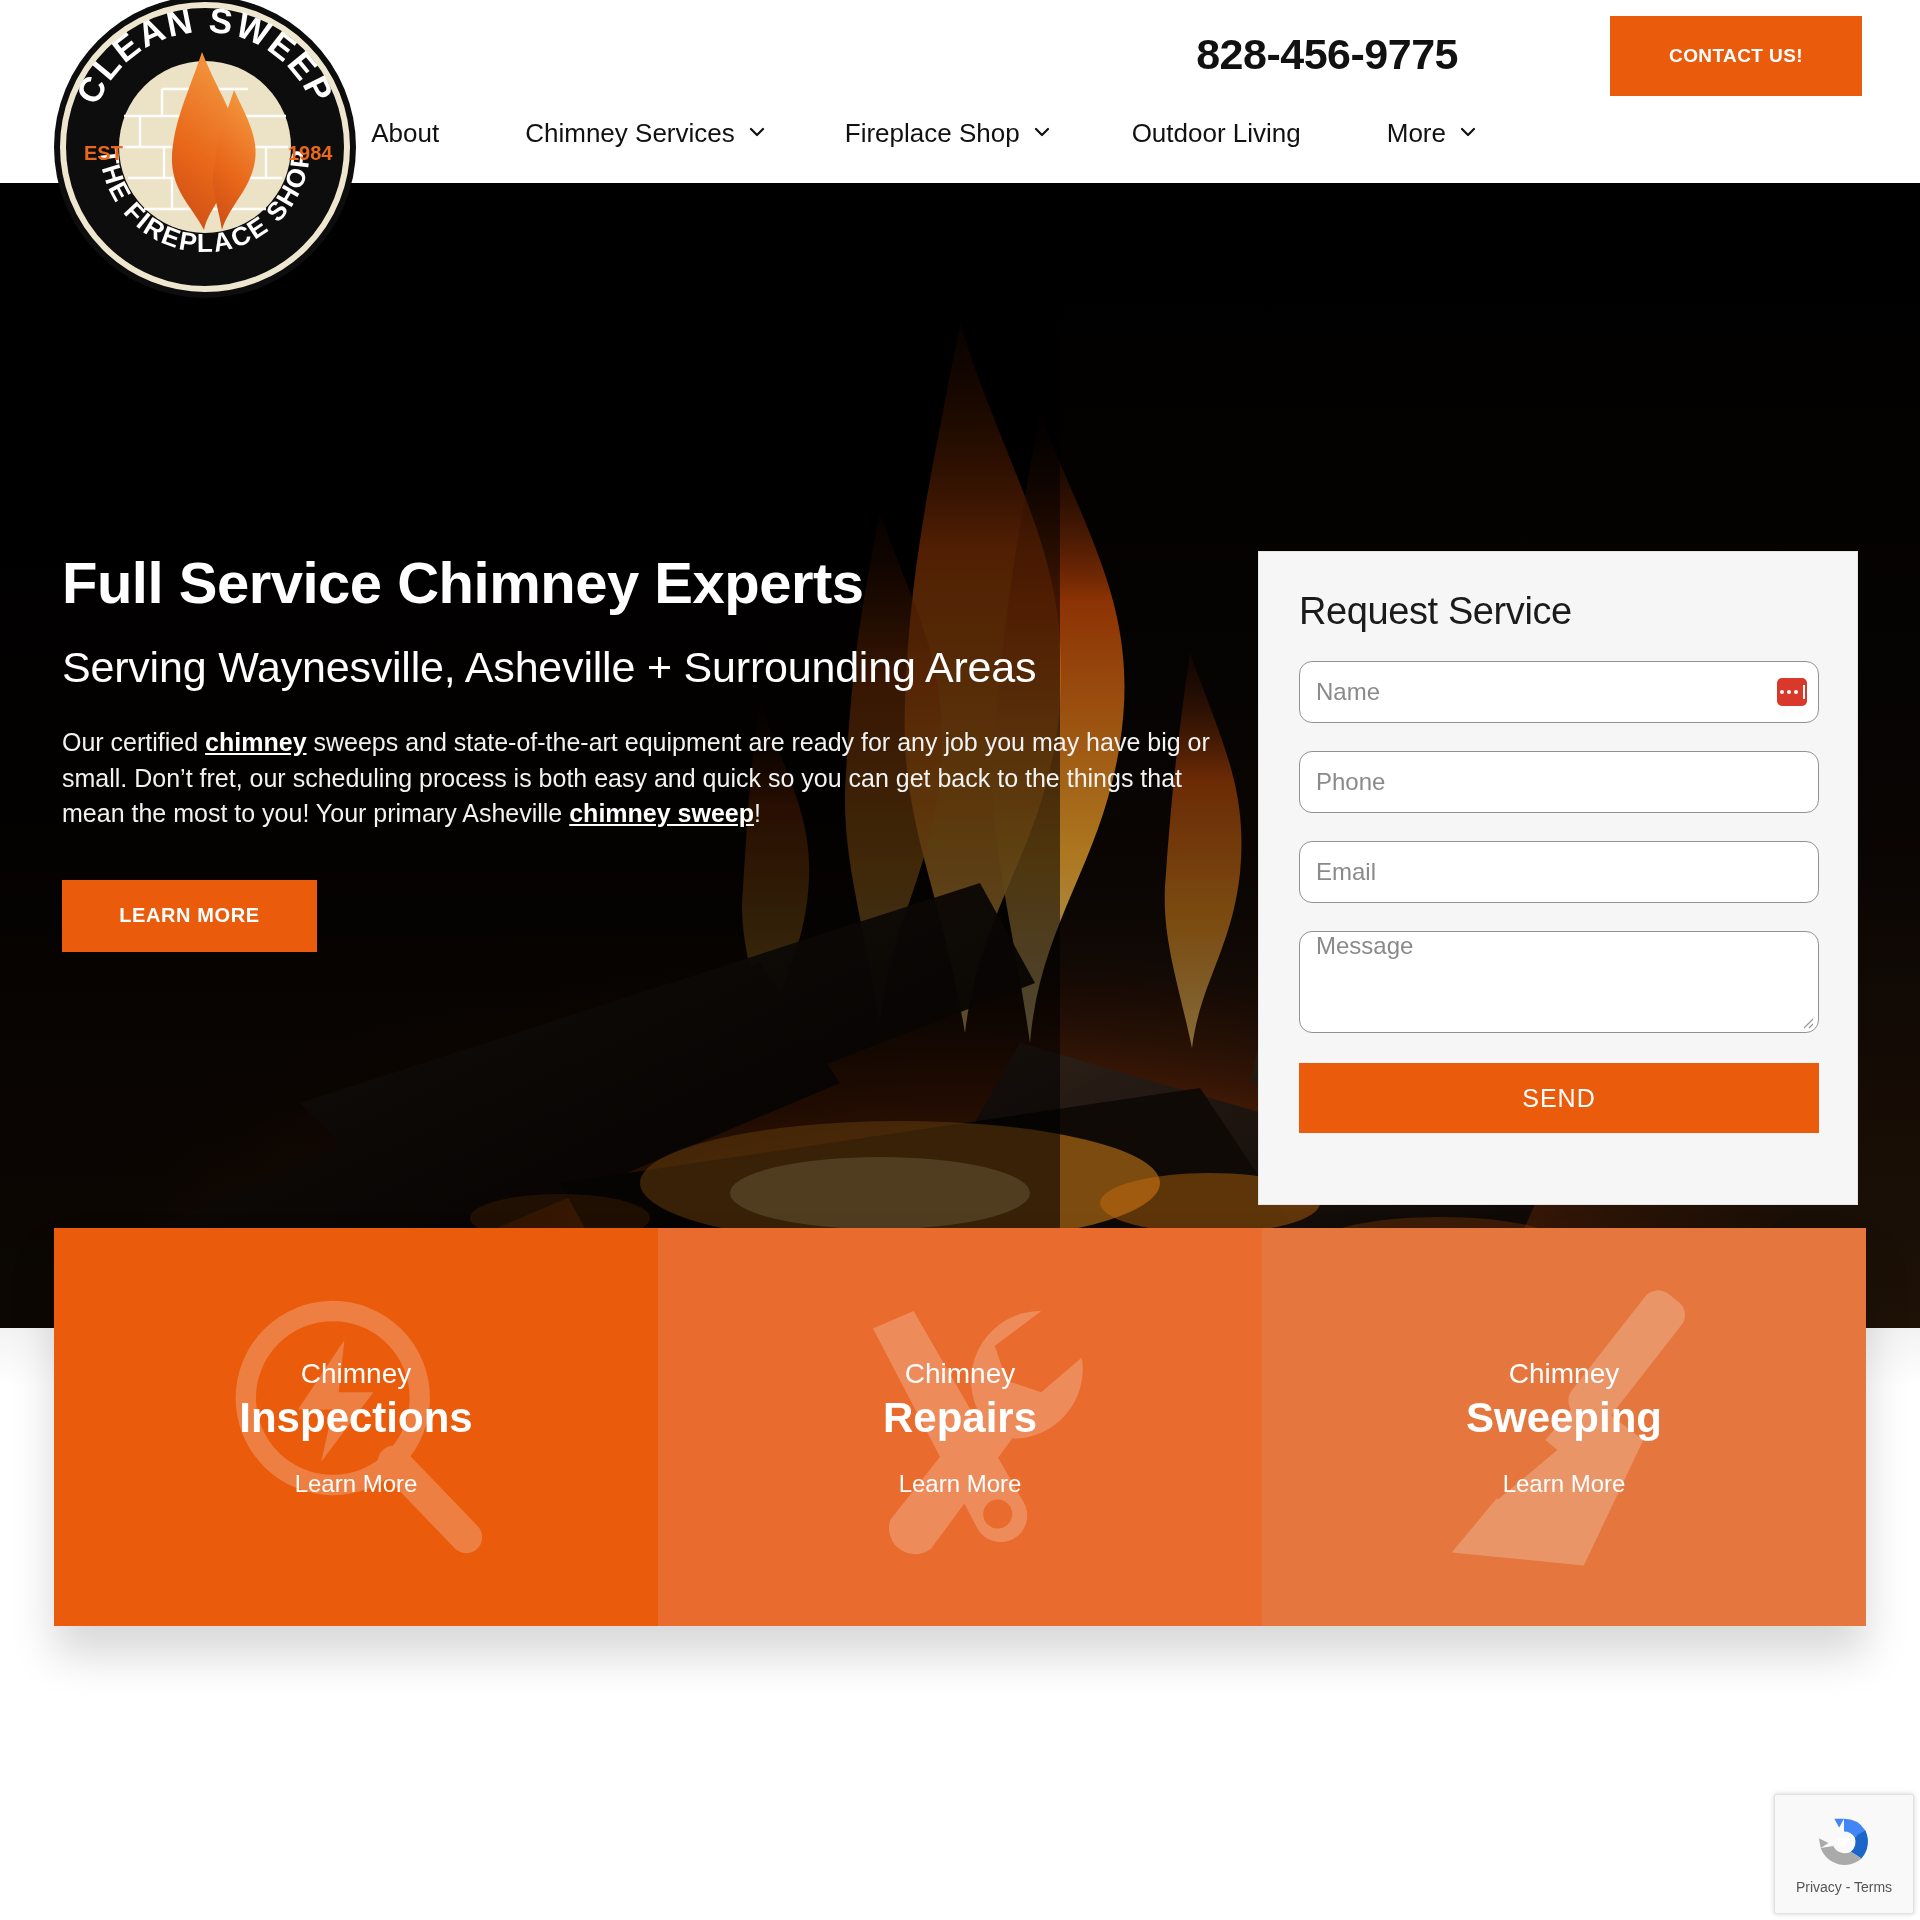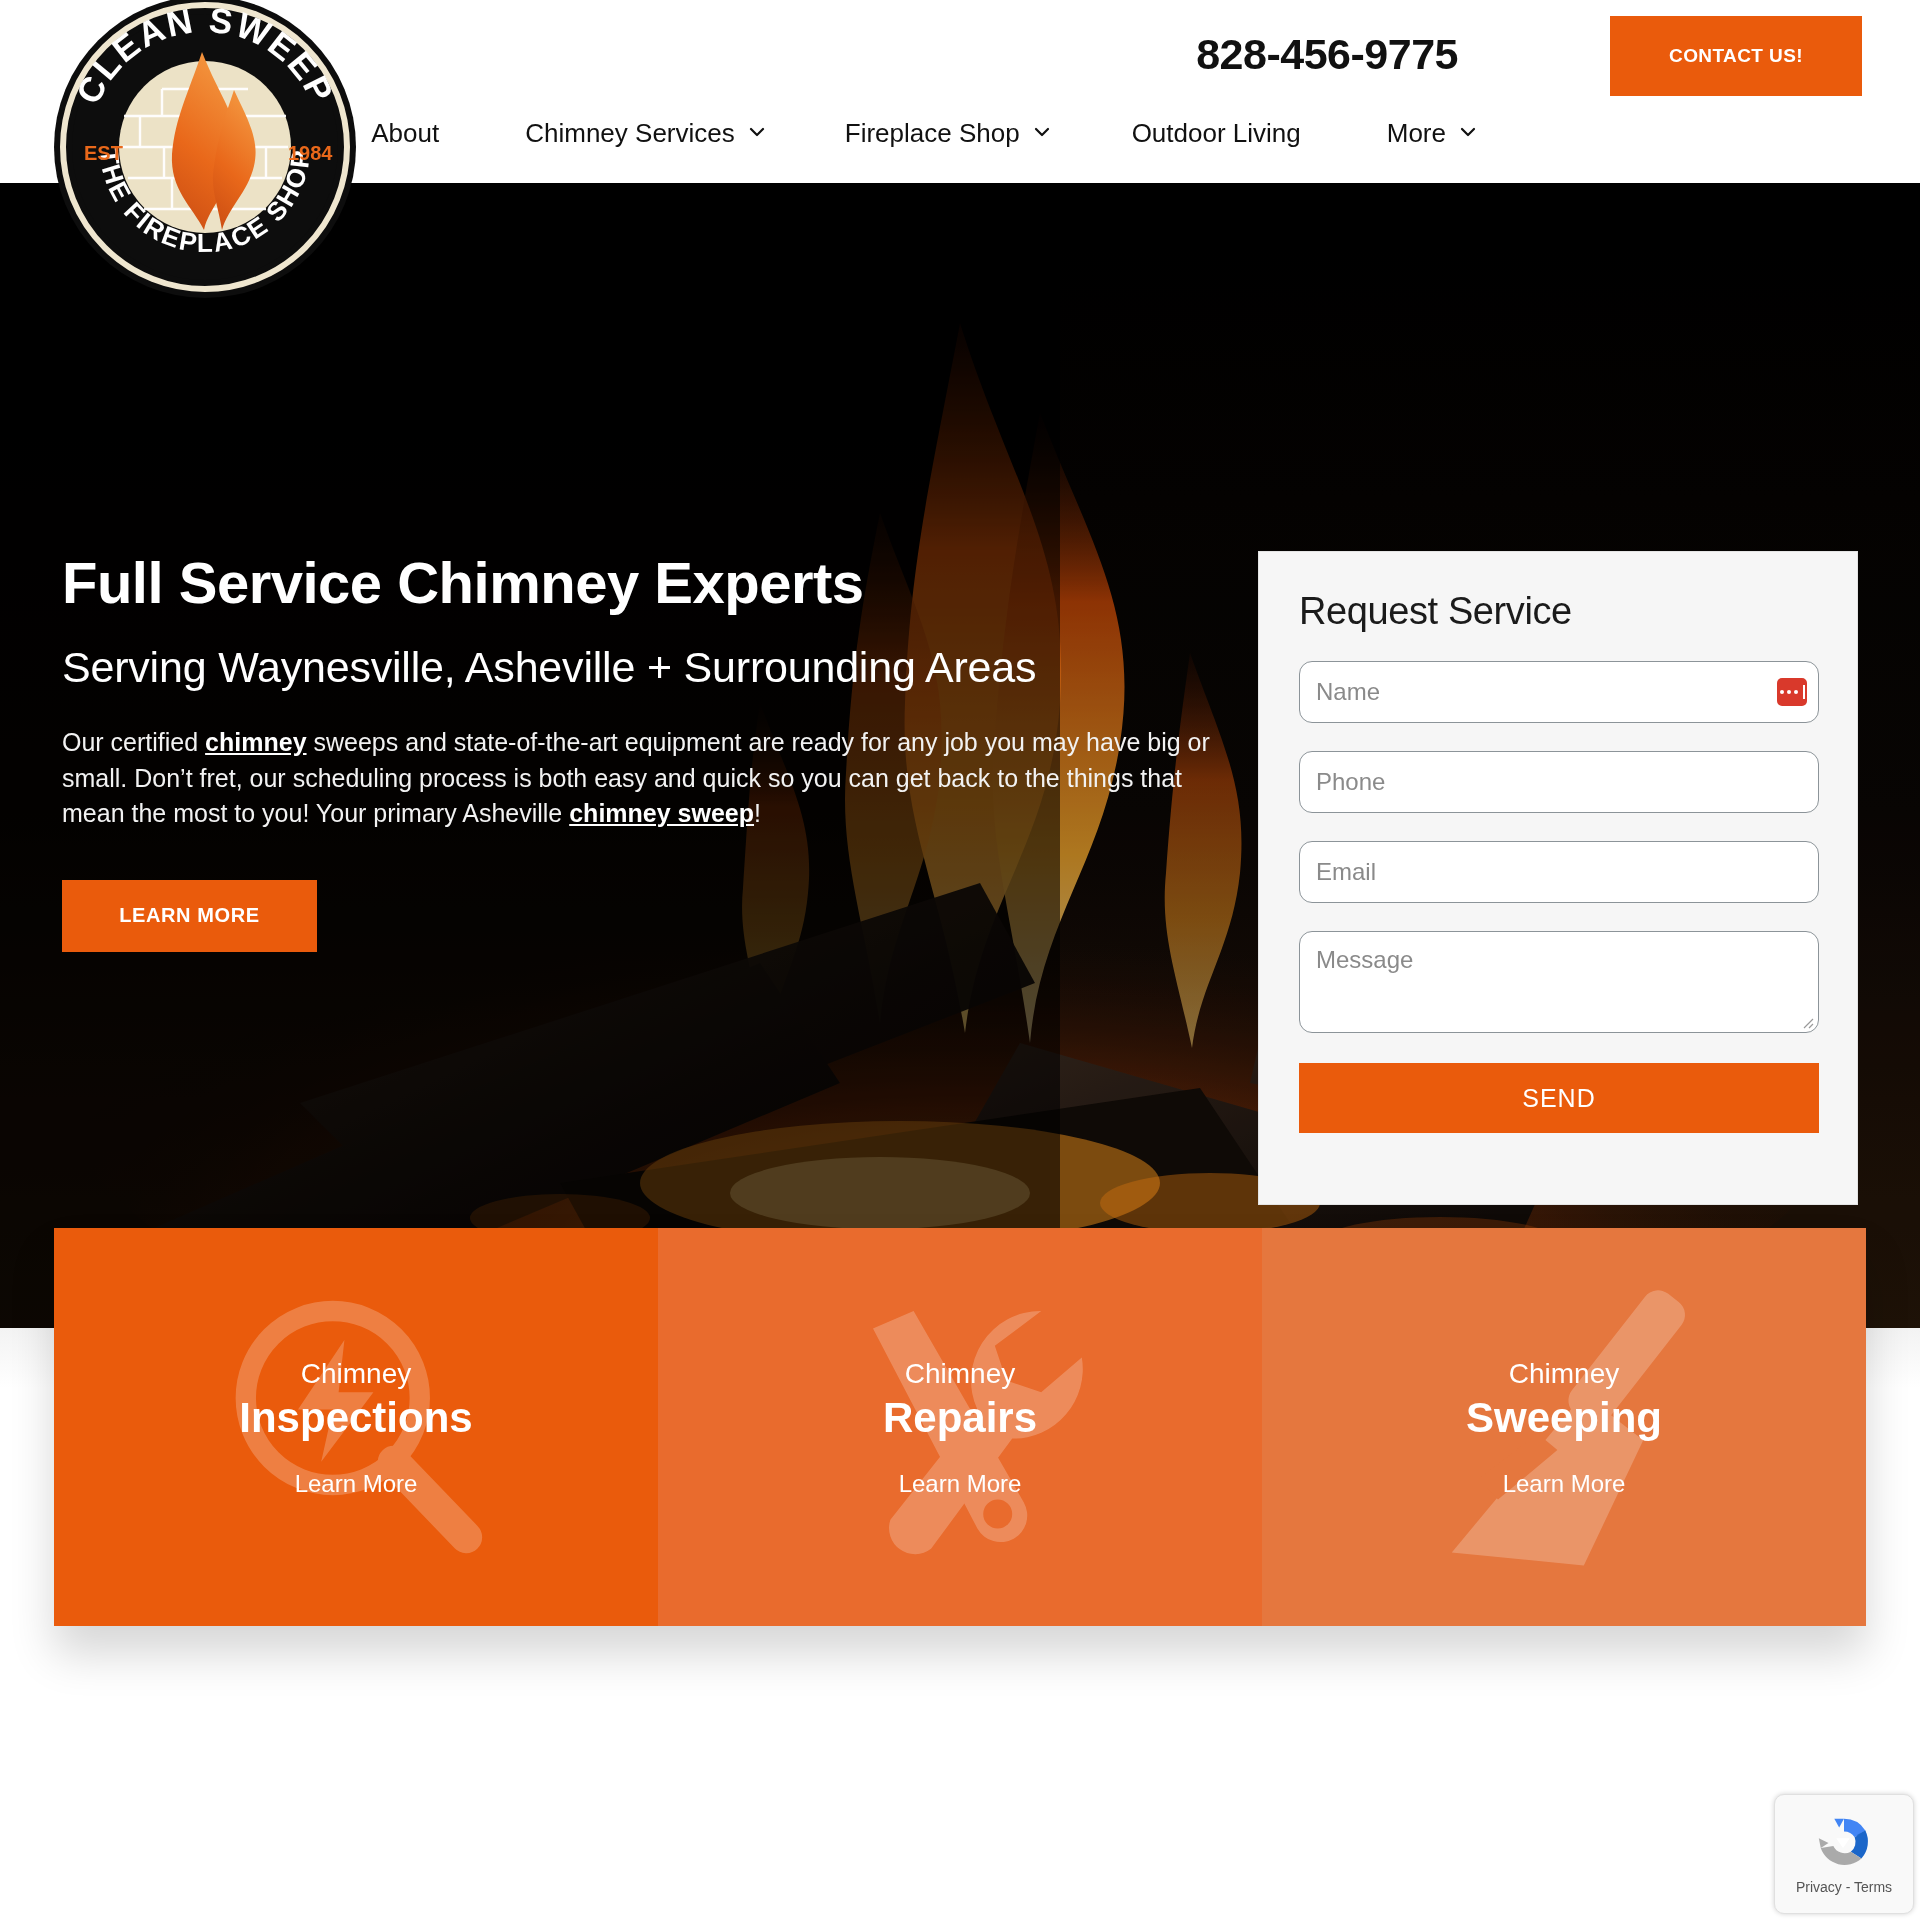--- a/index.html
+++ b/index.html
@@ -89,21 +89,21 @@
     position:absolute; right:62px; top:368px; width:600px; height:654px;
     background:#f6f6f6; border:1px solid #e4e4e4; z-index:5;
     padding:38px 40px 0 40px;
   }
   .form-title { font-size:38px; font-weight:400; color:#1b1b1b; letter-spacing:-0.4px; }
   .field {
     position:relative; margin-top:28px; width:520px; height:62px;
     background:#ffffff; border:1px solid #8c9499; border-radius:13px;
     display:flex; align-items:center; padding:0 16px;
   }
-  .field.msg { height:102px; align-items:flex-start; padding-top:14px; }
+  .field.msg { height:102px; align-items:flex-start; }
   .ph { font-size:24px; color:#8a8a8a; font-weight:400; }
   .resize-grip {
     position:absolute; right:4px; bottom:3px; width:14px; height:14px;
   }
   .resize-grip svg{display:block;}
   .lp-icon {
     position:absolute; right:11px; top:50%; transform:translateY(-50%);
     width:30px; height:28px; background:#d9392b; border-radius:5px;
     display:flex; align-items:center; justify-content:center; gap:3px;
     cursor:pointer;
@@ -138,21 +138,21 @@
   .card-bg-icon svg { display:block; width:100%; height:100%; }
   .card-inner { position:relative; z-index:2; text-align:center; }
   .card-kicker { font-size:28px; color:#ffffff; font-weight:400; line-height:1.25; }
   .card-title { font-size:42px; color:#ffffff; font-weight:700; line-height:1.2; margin-top:2px;text-align:center;}
   .card-link { margin-top:26px; font-size:24px; color:#ffffff; font-weight:400; }
 
   
   .recaptcha {
     position:absolute; right:6px; bottom:6px;
     width:140px; height:120px;
-    background:#f9f9f9; border:1px solid #e0e0e0; border-radius:10px;
+    background:#f9f9f9; border:1px solid #e0e0e0; border-radius:2px;
     box-shadow:0 0 5px rgba(0,0,0,0.18);
     display:flex; flex-direction:column; align-items:center; justify-content:center;
     gap:4px; z-index:60;
   }
   .recaptcha-logo { width:62px; height:62px; }
   .recaptcha-logo svg{display:block;}
   .recaptcha-text { font-size:14px; color:#555555; }
 
   
   .page-shadow{

